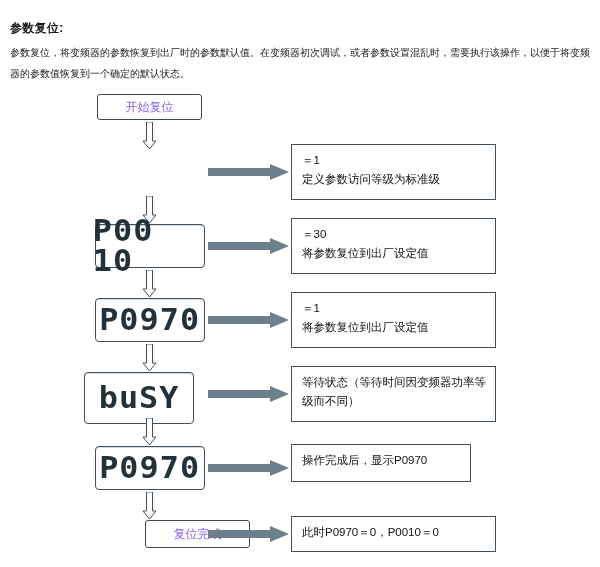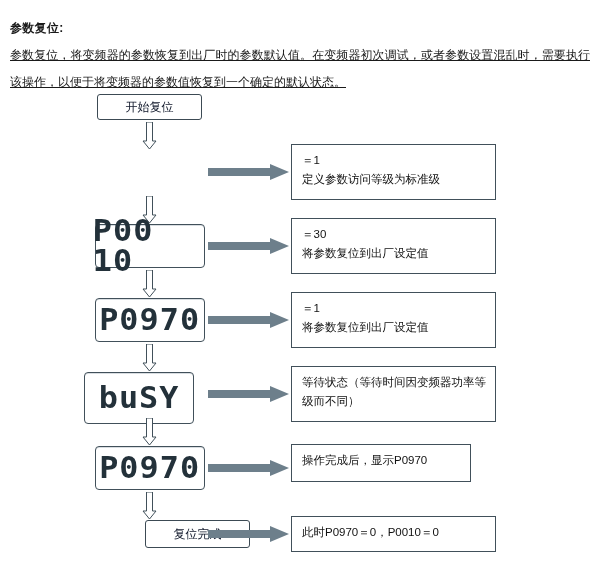--- a/index.html
+++ b/index.html
@@ -29,24 +29,23 @@
     top: 20px;
     font-size: 12px;
     font-weight: bold;
     letter-spacing: 0.3px;
   }
   .doc-para {
     position: absolute;
     left: 10px;
     top: 42px;
     width: 580px;
-    font-size: 12px;
-    line-height: 27px;
+    font-size: 10px;
+    line-height: 21px;
     text-align: justify;
-    text-decoration: underline;
   }
 
   
   .flow {
     position: absolute;
     left: 0;
     top: 92px;
     width: 600px;
     height: 470px;
   }
@@ -55,21 +54,21 @@
   .term-box {
     position: absolute;
     box-sizing: border-box;
     border: 1px solid #3c4a54;
     border-radius: 3px;
     background: #ffffff;
     display: flex;
     align-items: center;
     justify-content: center;
     font-size: 12px;
-    color: #0f172a;
+    color: #8b5cf6;
   }
 
   
   .led-box {
     position: absolute;
     box-sizing: border-box;
     border: 1px solid #41505a;
     border-radius: 4px;
     background: #ffffff;
     display: flex;

